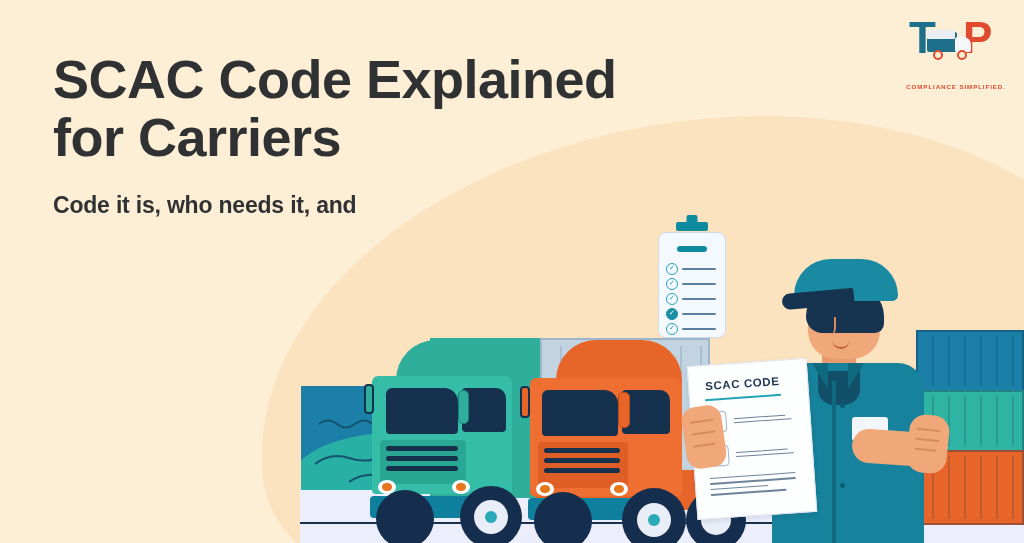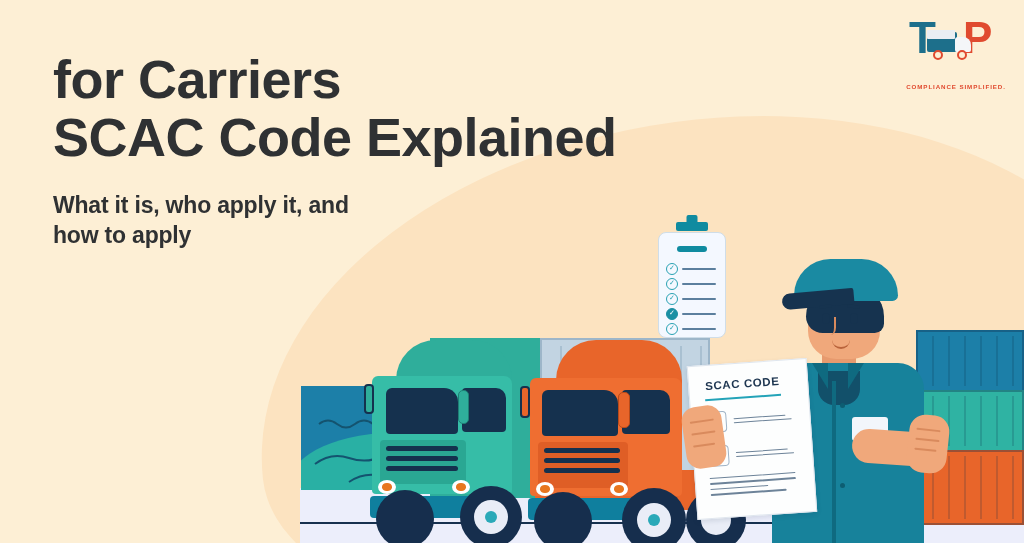--- a/index.html
+++ b/index.html
@@ -414,27 +414,26 @@
     </div>
   </div>
 
   <div style="position:absolute;left:684px;top:406px;width:40px;height:62px;background:#f0a87b;border-radius:14px;transform:rotate(-8deg);">
     <i style="position:absolute;left:8px;top:14px;width:24px;height:2px;background:#d98a5d;border-radius:2px;"></i>
     <i style="position:absolute;left:8px;top:26px;width:24px;height:2px;background:#d98a5d;border-radius:2px;"></i>
     <i style="position:absolute;left:8px;top:38px;width:22px;height:2px;background:#d98a5d;border-radius:2px;"></i>
   </div>
 
   <div class="headline">
+    <div>SCAC Code Explained</div>
     <div>for Carriers</div>
-    <div>SCAC Code Explained</div>
   </div>
 
   <div class="subhead">
-    <div>What it is, who apply it, and</div>
-    <div>how to apply</div>
+    <div>Code it is, who needs it, and</div>
   </div>
 
   <div class="logo">
     <div class="logo-mark">
       <span class="logo-t">T</span>
       <span class="logo-p">P</span>
       <span class="logo-truck">
         <i class="lt-body"></i>
           <i class="lt-cab"></i>
           <i class="lt-win"></i>

